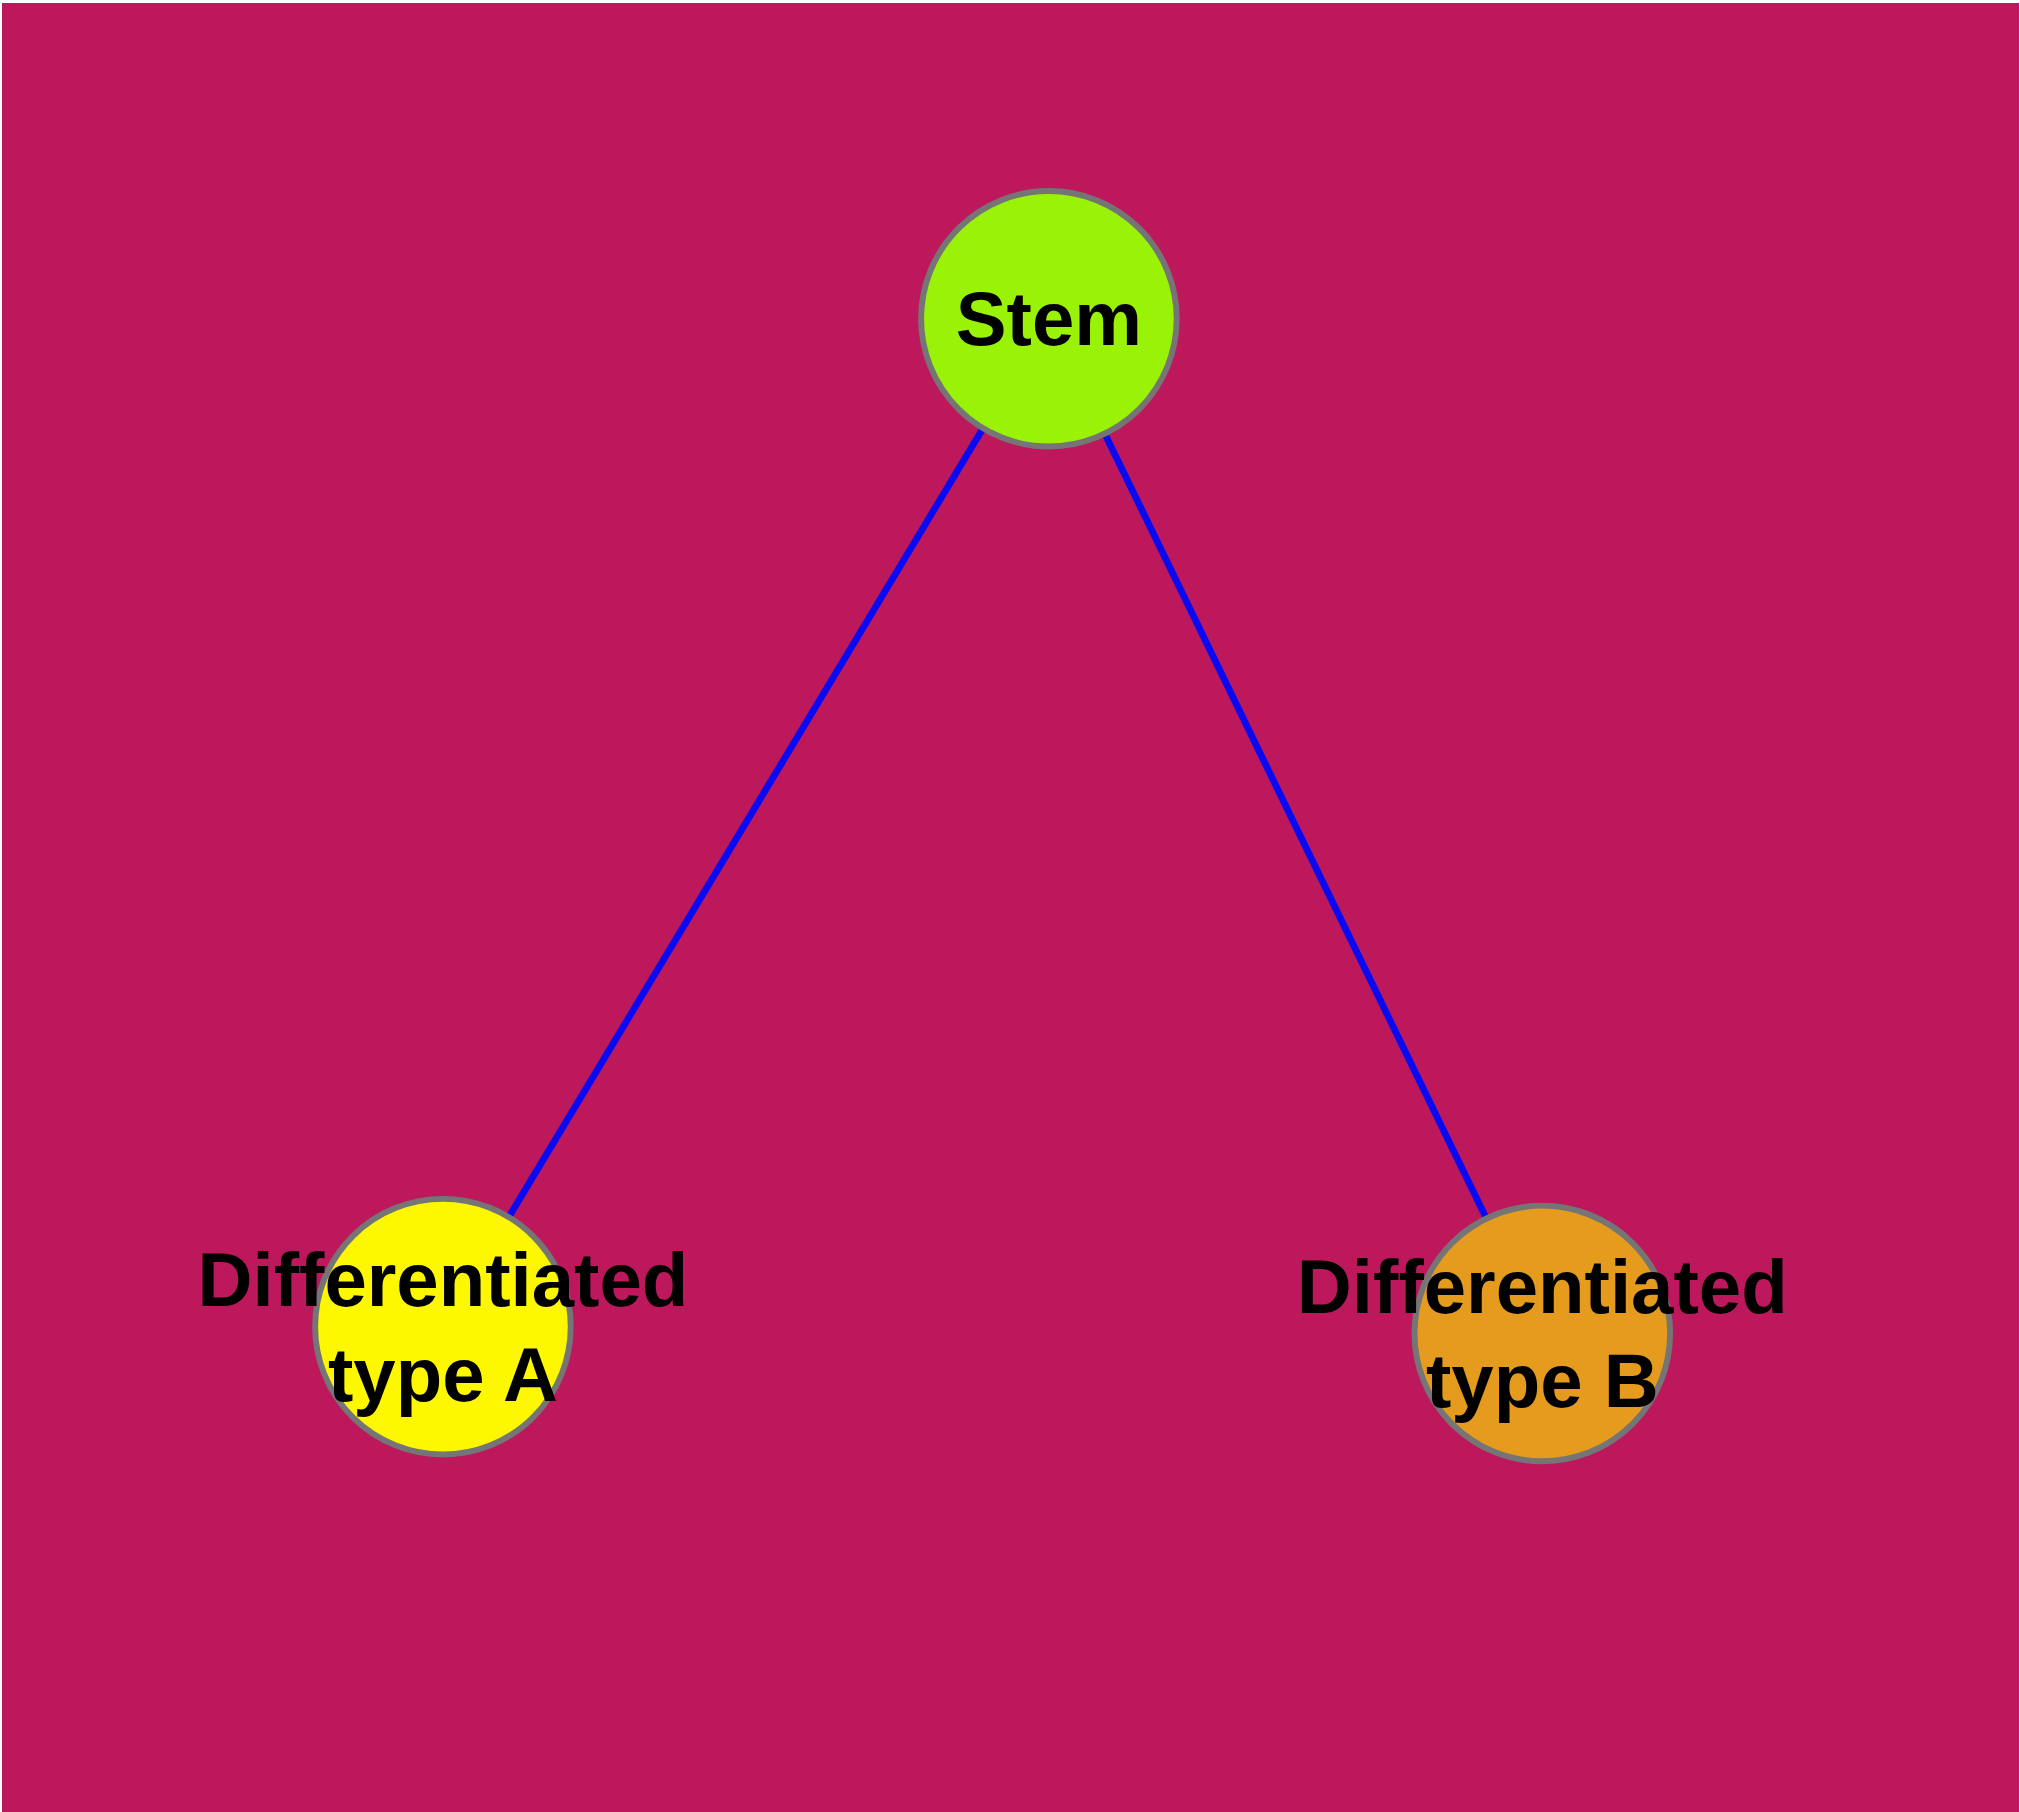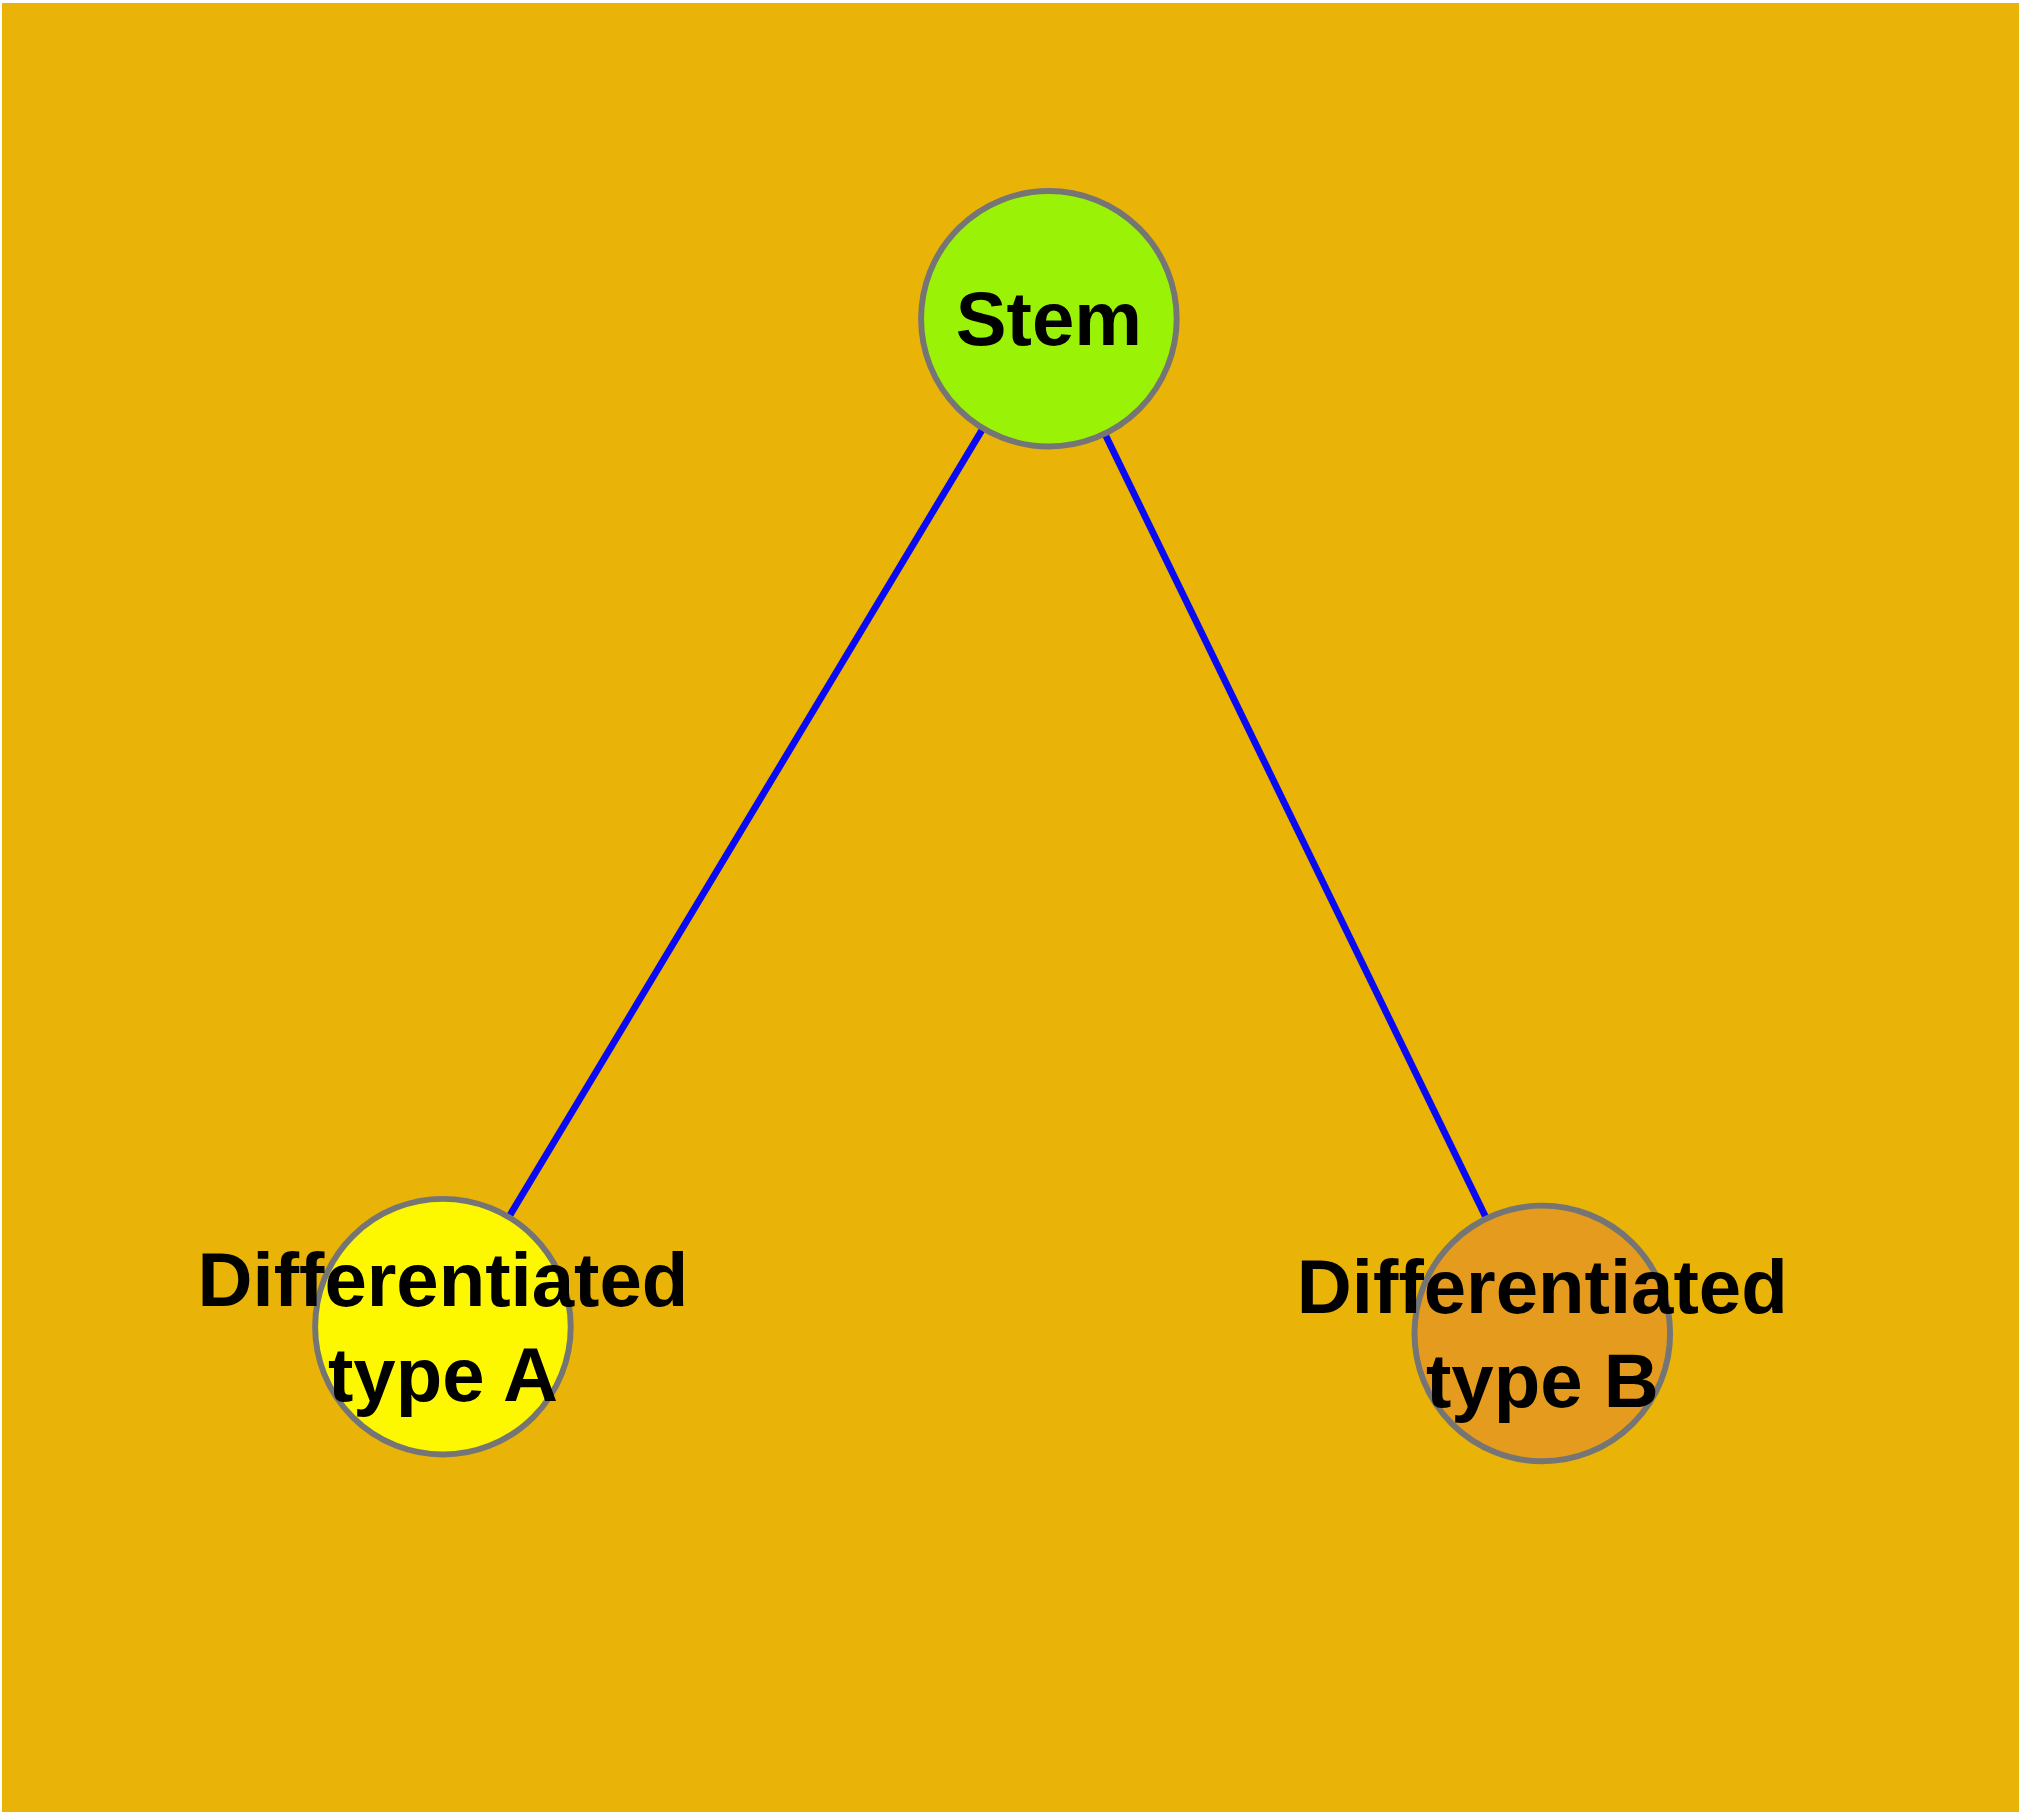--- a/index.html
+++ b/index.html
@@ -34,21 +34,21 @@
   .node-label {
     font-family: "Liberation Sans", sans-serif;
     font-weight: 700;
     font-size: 90px;
     text-anchor: middle;
   }
 </style>
 </head>
 <body>
 
-<div class="diagram-background" style="background: #eab308;">
+<div class="diagram-background" style="background: #be185d;">
   <svg class="graph-svg" viewBox="0 0 2384 2138" preserveAspectRatio="xMidYMid meet" xmlns="http://www.w3.org/2000/svg">
       <line x1="1237" y1="373" x2="521" y2="1564" stroke="#0a0af2" stroke-width="8" class="graph-edge"></line>
       <line x1="1237" y1="373" x2="1820" y2="1572" stroke="#0a0af2" stroke-width="8" class="graph-edge"></line>
       <circle cx="1237" cy="373" r="151" fill="#9af307" stroke="#757575" stroke-width="7"></circle>
       <circle cx="521" cy="1564" r="151" fill="#fdf800" stroke="#757575" stroke-width="7"></circle>
       <circle cx="1820" cy="1572" r="151" fill="#e59b1e" stroke="#757575" stroke-width="7"></circle>
       <text x="1237" y="373" dominant-baseline="central" class="node-label" fill="#000000">Stem</text>
       <text x="521" y="1508" dominant-baseline="central" class="node-label" fill="#000000">Differentiated</text>
       <text x="521" y="1620" dominant-baseline="central" class="node-label" fill="#000000">type A</text>
       <text x="1820" y="1516" dominant-baseline="central" class="node-label" fill="#000000">Differentiated</text>

